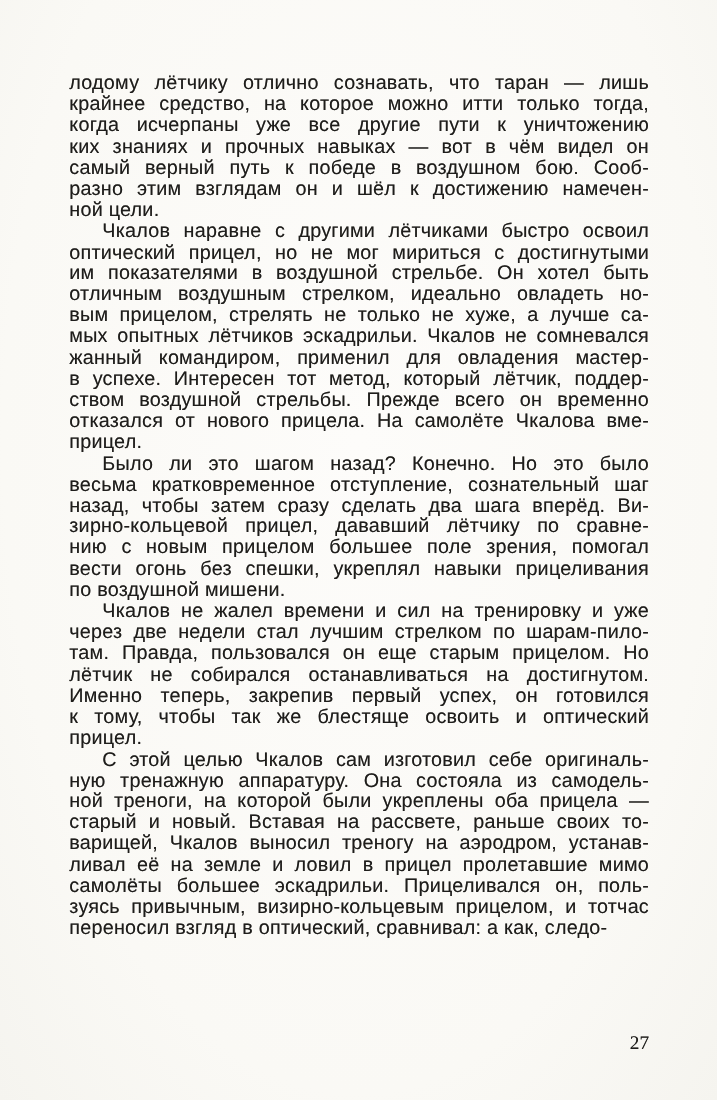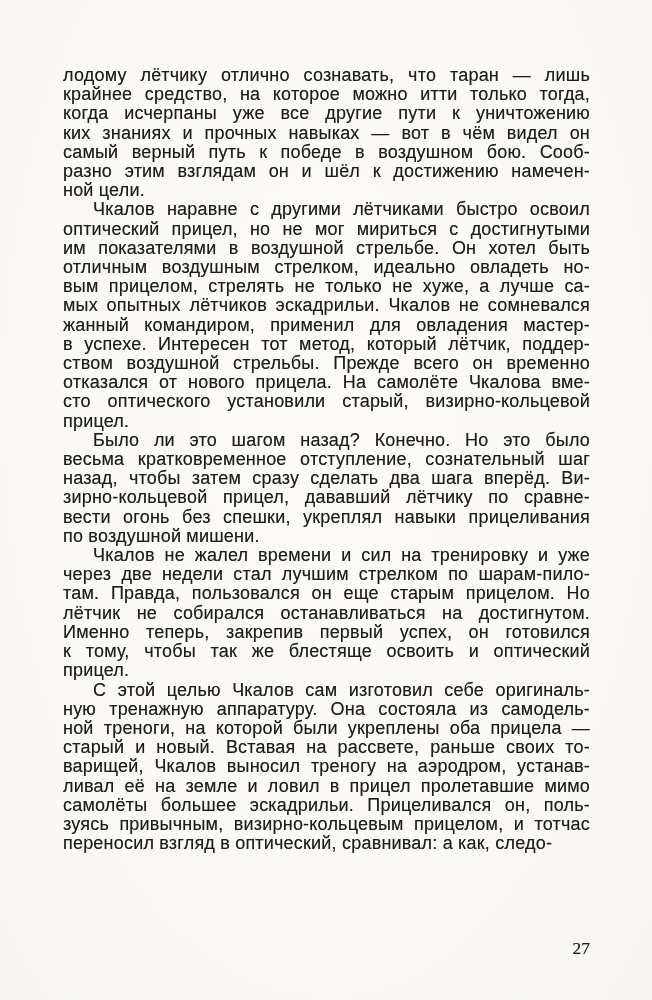--- a/index.html
+++ b/index.html
@@ -70,28 +70,28 @@
         <div class="line indent">Чкалов наравне с другими лётчиками быстро освоил</div>
         <div class="line">оптический прицел, но не мог мириться с достигнутыми</div>
         <div class="line">им показателями в воздушной стрельбе. Он хотел быть</div>
         <div class="line">отличным воздушным стрелком, идеально овладеть но-</div>
         <div class="line">вым прицелом, стрелять не только не хуже, а лучше са-</div>
         <div class="line">мых опытных лётчиков эскадрильи. Чкалов не сомневался</div>
         <div class="line">жанный командиром, применил для овладения мастер-</div>
         <div class="line">в успехе. Интересен тот метод, который лётчик, поддер-</div>
         <div class="line">ством воздушной стрельбы. Прежде всего он временно</div>
         <div class="line">отказался от нового прицела. На самолёте Чкалова вме-</div>
-        <div class="line">сто оптического установили старый, визирно-кольцевой</div>
         <div class="line par-end">прицел.</div>
       </div>
       <div class="paragraph">
         <div class="line indent">Было ли это шагом назад? Конечно. Но это было</div>
         <div class="line">весьма кратковременное отступление, сознательный шаг</div>
         <div class="line">назад, чтобы затем сразу сделать два шага вперёд. Ви-</div>
         <div class="line">зирно-кольцевой прицел, дававший лётчику по сравне-</div>
+        <div class="line">нию с новым прицелом большее поле зрения, помогал</div>
         <div class="line">вести огонь без спешки, укреплял навыки прицеливания</div>
         <div class="line par-end">по воздушной мишени.</div>
       </div>
       <div class="paragraph">
         <div class="line indent">Чкалов не жалел времени и сил на тренировку и уже</div>
         <div class="line">через две недели стал лучшим стрелком по шарам-пило-</div>
         <div class="line">там. Правда, пользовался он еще старым прицелом. Но</div>
         <div class="line">лётчик не собирался останавливаться на достигнутом.</div>
         <div class="line">Именно теперь, закрепив первый успех, он готовился</div>
         <div class="line">к тому, чтобы так же блестяще освоить и оптический</div>

